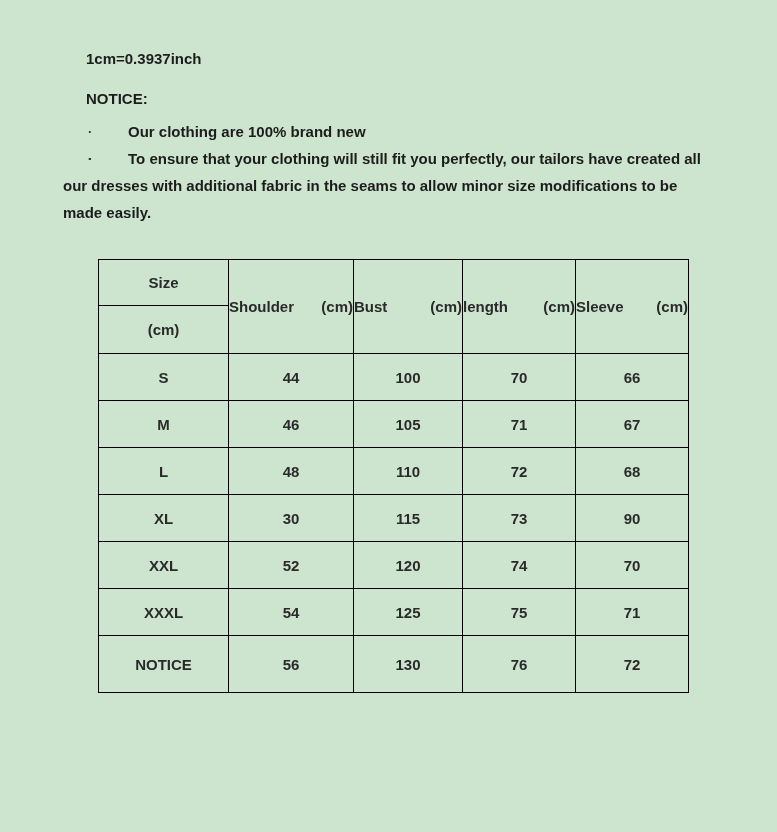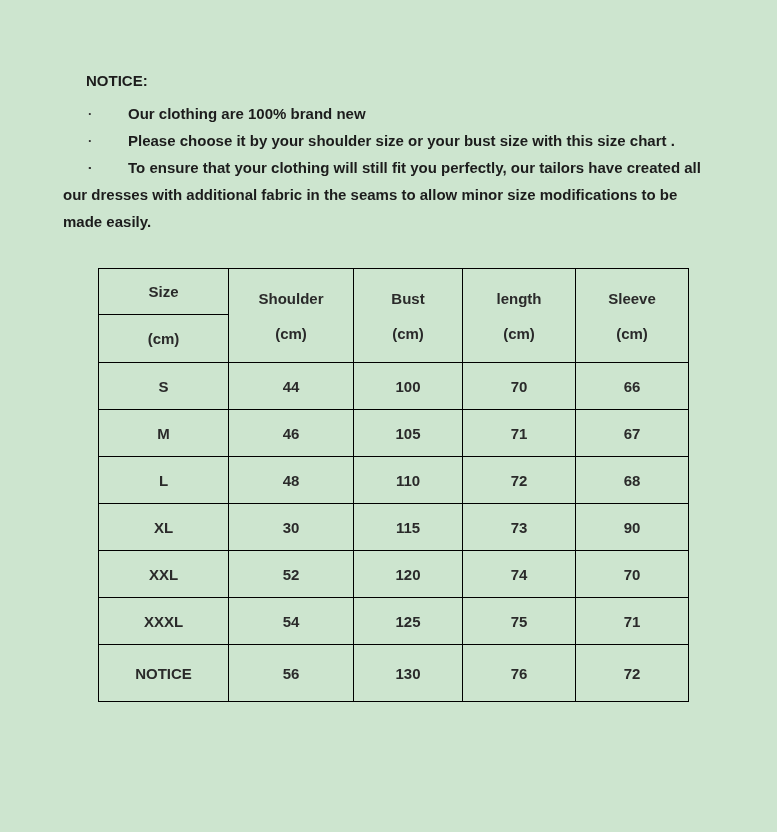--- a/index.html
+++ b/index.html
@@ -68,39 +68,40 @@
   }
   col.c-size     { width: 130px; }
   col.c-shoulder { width: 125px; }
   col.c-bust     { width: 109px; }
   col.c-length   { width: 113px; }
   col.c-sleeve   { width: 113px; }
   tr.hdr-top th  { height: 45px; }
   tr.hdr-bottom th { height: 47px; }
   .hdr-stack {
     display: flex;
-    flex-direction: column;
+    flex-direction: row;
     align-items: center;
     justify-content: space-between;
     gap: 18px;
   }
   tbody tr { height: 47px; }
   tbody tr.last-row { height: 57px; }
 </style>
 </head>
 <body>
 
 <div class="page">
 
+  <p class="note">1cm=0.3937inch</p>
 
   <p class="notice-heading">NOTICE:</p>
 
   <div class="bullets">
     <p class="bullet"><span class="dot">·</span><span>Our clothing are 100% brand new</span></p>
-    <p class="bullet"><span class="dot">·</span><span>Please choose it by your shoulder size or your bust size with this size chart .</span></p>
+    <p class="bullet"><span class="dot">·</span></p>
     <p class="bullet"><span class="dot">·</span></p>
     <p class="bullet"><span class="dot">·</span><span>To ensure that your clothing will still fit you perfectly, our tailors have created all our dresses with additional fabric in the seams to allow minor size modifications to be made easily.</span></p>
   </div>
 
   <table class="size-chart">
     <colgroup>
       <col class="c-size">
         <col class="c-shoulder">
         <col class="c-bust">
         <col class="c-length">

